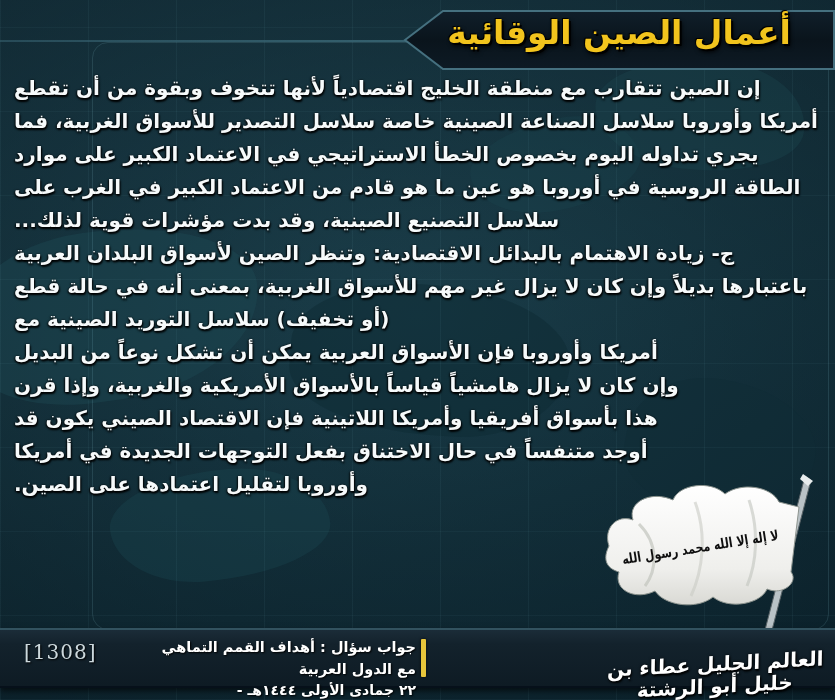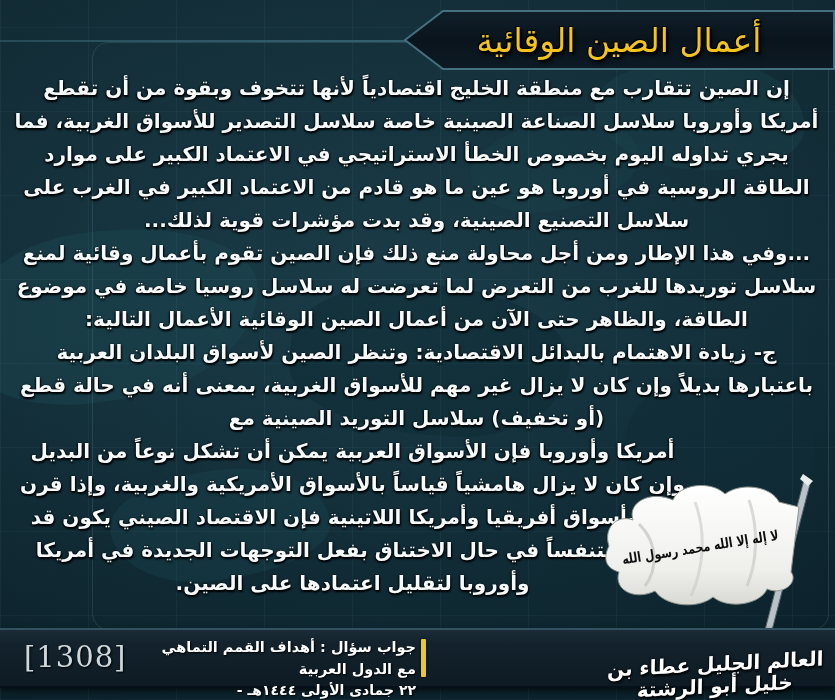--- a/index.html
+++ b/index.html
@@ -30,30 +30,30 @@
   .inner-frame{
     position:absolute;left:92px;top:42px;right:6px;bottom:70px;
     border:1px solid rgba(150,210,225,.14);border-radius:16px;pointer-events:none;
   }
   
   .title-rule{position:absolute;left:0;top:40px;width:412px;height:2px;
     background:linear-gradient(90deg, rgba(56,100,115,.55), #35616f);}
   .banner{position:absolute;left:403px;top:8px;width:432px;height:64px;}
   .banner svg{display:block;}
   .title-text{
-    position:absolute;left:403px;top:8px;width:432px;height:64px;
+    position:absolute;left:403px;top:0;width:432px;height:64px;
     display:flex;align-items:center;justify-content:center;
-    direction:rtl;color:#f2c41d;font-size:33px;font-weight:normal;
+    direction:rtl;color:#f2c41d;font-size:33px;font-weight:bold;
     text-shadow:0 0 2px #000,2px 2px 0 #000,-1px -1px 0 #000,2px 3px 4px rgba(0,0,0,.9);
     letter-spacing:-.5px;
   }
   
   .body-text{
     position:absolute;left:14px;right:16px;top:72px;
-    direction:rtl;text-align:center;color:#f6fafb;
+    direction:rtl;text-align:left;color:#f6fafb;
     font-size:20px;font-weight:bold;line-height:33px;
   }
   .body-text p{margin:0;
     text-shadow:0 0 2px rgba(0,0,0,.8),1px 2px 2px rgba(0,0,0,.95),-1px 1px 2px rgba(0,0,0,.7);}
   .flag-spacer{float:right;width:128px;height:148px;shape-margin:8px;}
   
   .flag{position:absolute;right:0px;top:474px;width:236px;height:166px;pointer-events:none;}
   
   .signature{
     position:absolute;right:4px;bottom:2px;width:232px;
@@ -64,21 +64,21 @@
   }
   
   .footer-band{
     position:absolute;left:0;right:0;top:628px;height:56px;
     background:linear-gradient(180deg,#1b2c38 0%, #13222c 25%, #0e1b24 100%);
     border-top:2px solid #32525f;border-bottom:2px solid #06101a;
     box-shadow:0 3px 6px rgba(0,0,0,.6);
   }
   .footer-number{
     position:absolute;left:24px;top:10px;
-    font-family:"DejaVu Serif", serif;color:#ccd8dc;font-size:29px;letter-spacing:1px;
+    font-family:"DejaVu Serif", serif;color:#ccd8dc;font-size:20px;letter-spacing:1px;
     text-shadow:1px 1px 2px #000;
   }
   .footer-info{
     position:absolute;left:150px;top:6px;width:266px;
     direction:rtl;text-align:right;color:#ffffff;font-weight:bold;
     text-shadow:1px 1px 2px #000;
   }
   .footer-info .line1{font-size:14.5px;line-height:22px;}
   .footer-info .line2{font-size:14px;line-height:20px;}
   .yellow-bar{
@@ -110,21 +110,20 @@
           <stop offset="1" stop-color="#0d1a24"></stop>
         </linearGradient>
       </defs>
       <path d="M2,32 L40,3 H431 V61 H40 Z" fill="url(#bandFill)" stroke="#45707f" stroke-width="2"></path>
     </svg>
   </div>
   <div class="title-text">أعمال الصين الوقائية</div>
 
   <div class="body-text">
     <p>إن الصين تتقارب مع منطقة الخليج اقتصادياً لأنها تتخوف وبقوة من أن تقطع أمريكا وأوروبا سلاسل الصناعة الصينية خاصة سلاسل التصدير للأسواق الغربية، فما يجري تداوله اليوم بخصوص الخطأ الاستراتيجي في الاعتماد الكبير على موارد الطاقة الروسية في أوروبا هو عين ما هو قادم من الاعتماد الكبير في الغرب على سلاسل التصنيع الصينية، وقد بدت مؤشرات قوية لذلك...</p>
-    <p>...وفي هذا الإطار ومن أجل محاولة منع ذلك فإن الصين تقوم بأعمال وقائية لمنع سلاسل توريدها للغرب من التعرض لما تعرضت له سلاسل روسيا خاصة في موضوع الطاقة، والظاهر حتى الآن من أعمال الصين الوقائية الأعمال التالية:</p>
     <p>ج- زيادة الاهتمام بالبدائل الاقتصادية: وتنظر الصين لأسواق البلدان العربية باعتبارها بديلاً وإن كان لا يزال غير مهم للأسواق الغربية، بمعنى أنه في حالة قطع (أو تخفيف) سلاسل التوريد الصينية مع</p>
     <div class="flag-spacer"></div>
     <p>أمريكا وأوروبا فإن الأسواق العربية يمكن أن تشكل نوعاً من البديل وإن كان لا يزال هامشياً قياساً بالأسواق الأمريكية والغربية، وإذا قرن هذا بأسواق أفريقيا وأمريكا اللاتينية فإن الاقتصاد الصيني يكون قد أوجد متنفساً في حال الاختناق بفعل التوجهات الجديدة في أمريكا وأوروبا لتقليل اعتمادها على الصين.</p>
   </div>
 
   <div class="flag">
     <svg width="236" height="166" viewBox="0 0 236 166">
       <defs>
         <linearGradient id="cloth" x1="0" y1="0" x2="0" y2="1">
           <stop offset="0" stop-color="#ffffff"></stop>

